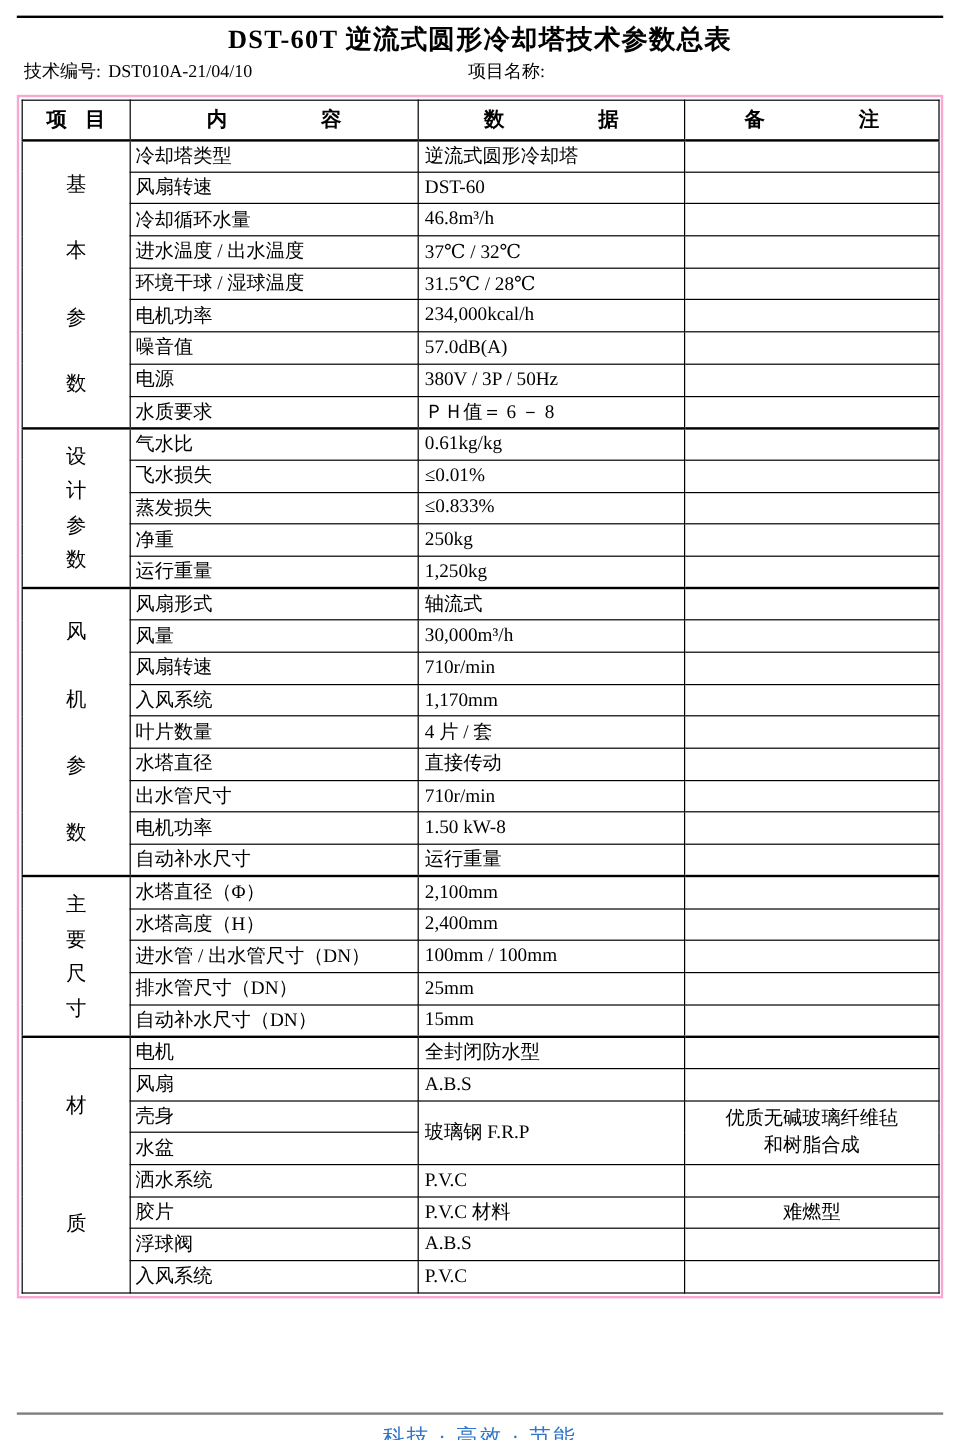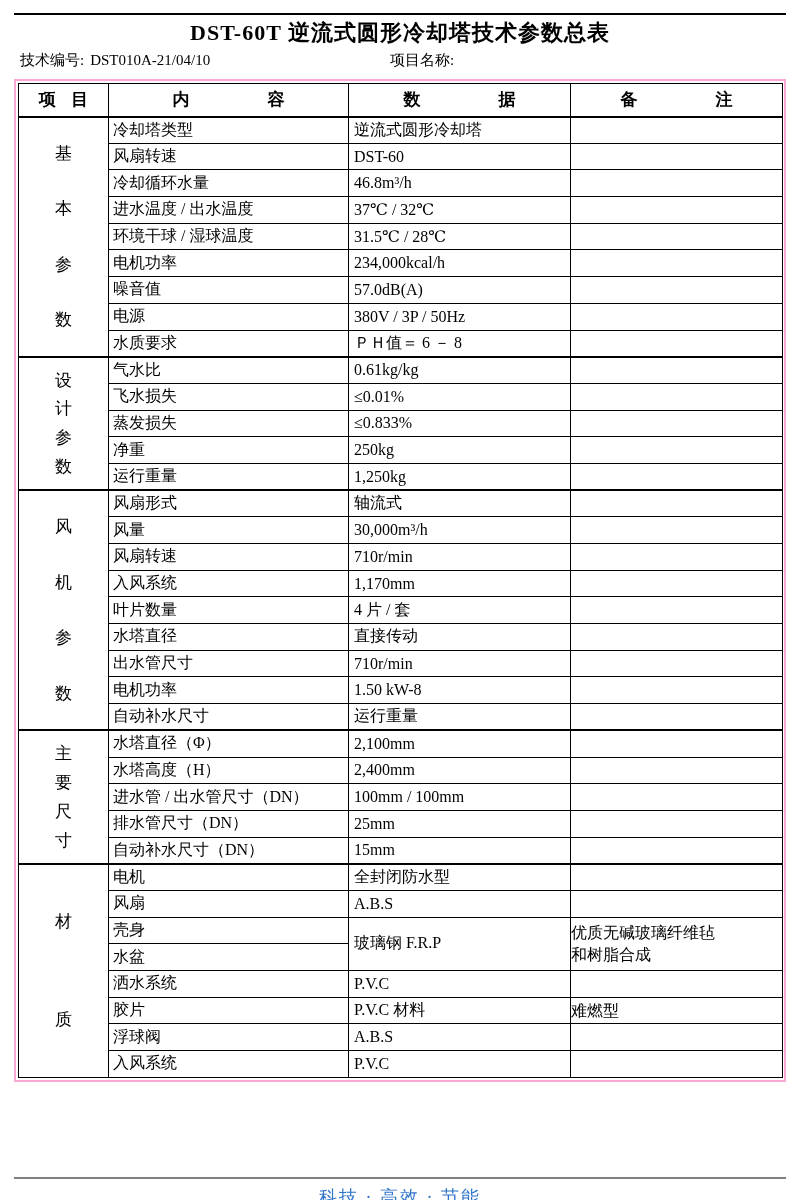--- a/index.html
+++ b/index.html
@@ -27,21 +27,21 @@
   tr.section-start td{border-top-width:2px;}
   thead th{border-bottom-width:2px;font-weight:700;font-size:17px;text-align:center;}
 
   col.c1{width:90px;} col.c2{width:240px;} col.c3{width:222px;} col.c4{width:212px;}
 
   .sp-narrow{letter-spacing:0.9em;margin-right:-0.9em;}
   .sp-wide{letter-spacing:4.6em;margin-right:-4.6em;}
 
   td.c-label{font-size:16px;text-align:left;padding-left:4px;white-space:nowrap;}
   td.c-value{font-size:16px;text-align:left;padding-left:5px;white-space:nowrap;margin-top:19px;}
-  td.c-remark{font-size:16px;text-align:left;white-space:pre-line;line-height:22px;}
+  td.c-remark{font-size:16px;text-align:center;white-space:pre-line;line-height:22px;}
   td.c-group{text-align:center;}
   .vlabel{
     display:flex;flex-direction:column;justify-content:space-around;align-items:center;
     margin:0 auto;padding:6px 0;box-sizing:border-box;font-size:17px;
   }
   .vlabel span{display:block;line-height:1;}
 
   .footer{position:absolute;left:14px;right:14px;top:1164px;}
   .footer-rule{height:2px;background:#808080;}
   .slogan{margin-top:6px;text-align:center;font-size:18px;letter-spacing:2px;}

